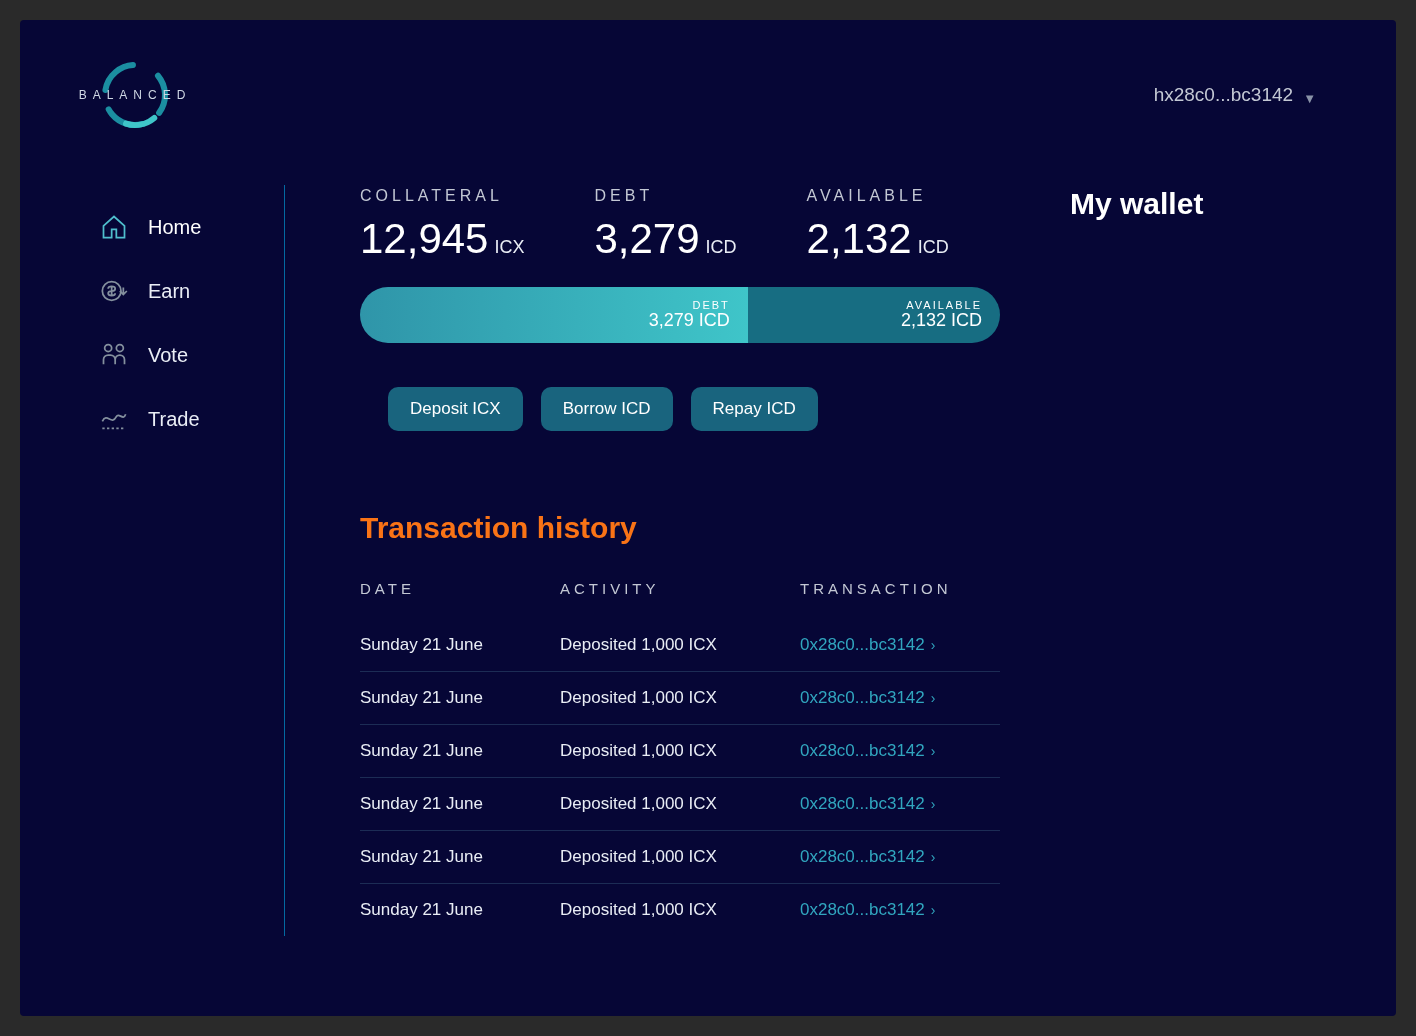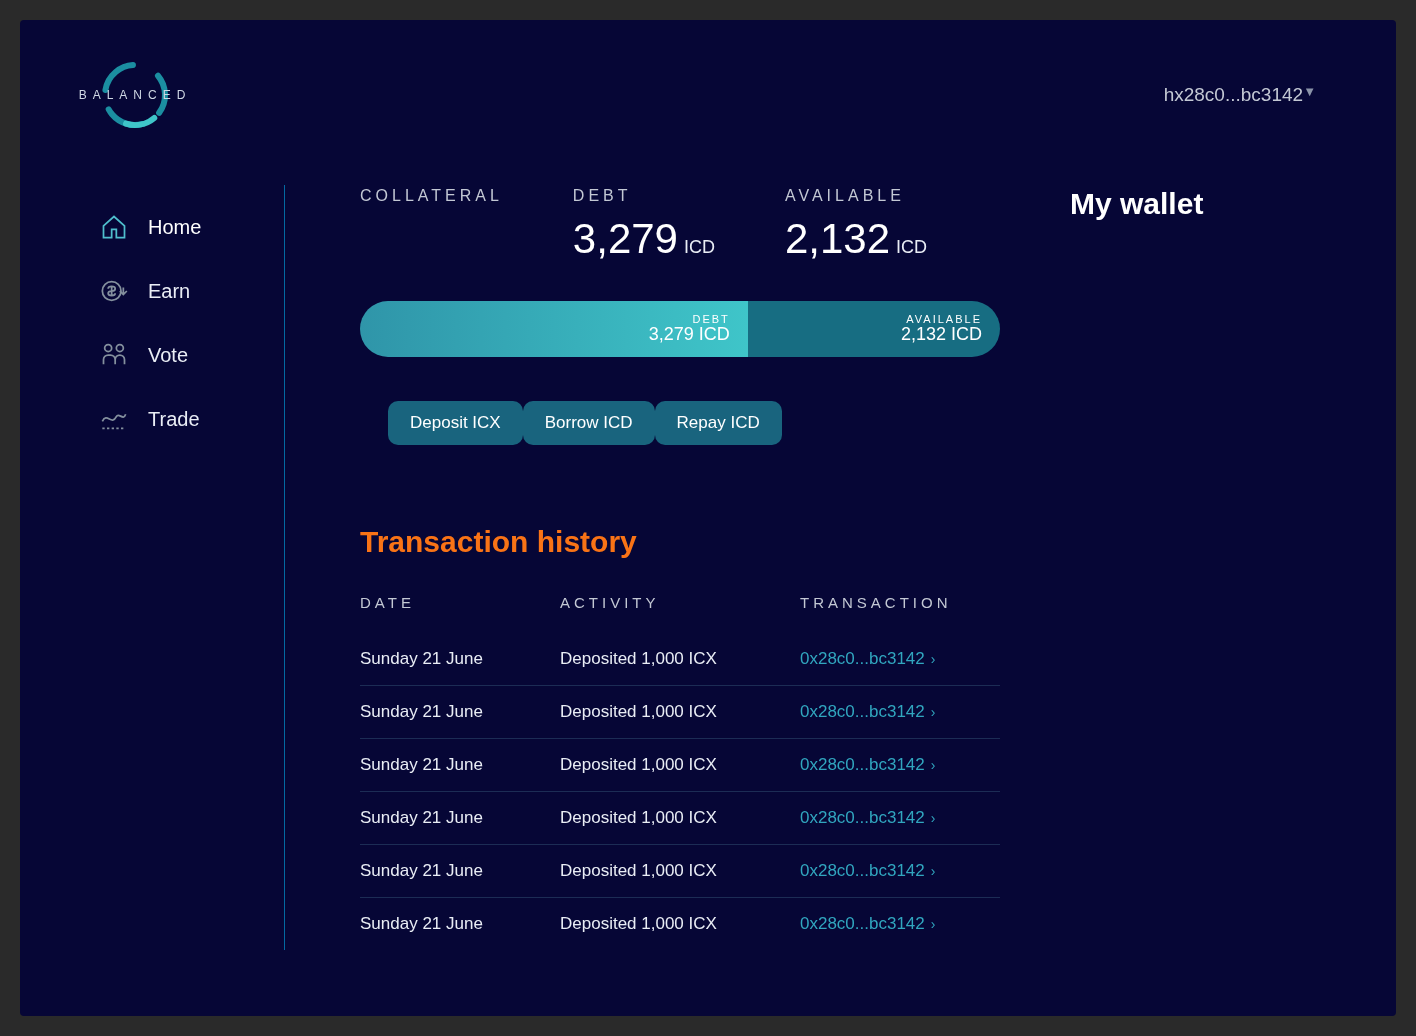--- a/index.html
+++ b/index.html
@@ -40,21 +40,22 @@
     letter-spacing: 6px;
     color: #cfd7e4;
     font-weight: 400;
     position: absolute;
     left: 50%;
     top: 50%;
     transform: translate(-50%, -50%);
   }
   .wallet-addr {
     display: flex;
-    align-items: flex-start;
+    align-items: flex-end;
+    gap: 10px;
     color: #c3c8d4;
     font-size: 19px;
     cursor: pointer;
   }
   .wallet-addr .caret {
     font-size: 13px;
     color: #8a93a8;
   }
   
   .layout {
@@ -93,21 +94,21 @@
     padding-top: 2px;
     display: flex;
     gap: 70px;
   }
   .center { flex: 1; max-width: 640px; }
   .right { width: 240px; }
   
   .stats {
     display: flex;
     gap: 70px;
-    margin-bottom: 38px;
+    margin-bottom: 24px;
   }
   .stat-block {}
   .stat-label {
     font-size: 16px;
     letter-spacing: 4px;
     color: #c3c8d4;
     margin-bottom: 10px;
   }
   .stat-value {
     font-size: 42px;
@@ -144,21 +145,21 @@
     display: flex;
     flex-direction: column;
     align-items: flex-end;
     justify-content: center;
     padding-right: 18px;
     color: #fff;
   }
   .bar .bar-label { font-size: 11px; letter-spacing: 2px; line-height: 1.1;}
   .bar .bar-val { font-size: 18px; line-height: 1.1;}
   
-  .btn-row { display: flex; margin-bottom: 80px; padding-left: 28px;}
+  .btn-row { display: flex; gap: 18px; margin-bottom: 80px; padding-left: 28px;}
   .btn {
     background: #19647e;
     color: #fff;
     border: none;
     border-radius: 10px;
     padding: 12px 22px;
     font-size: 17px;
     cursor: pointer;
   }
   
@@ -263,20 +264,23 @@
         <span>Trade</span>
       </div>
     </nav>
 
     <div class="main">
       <div class="center">
 
         <div class="stats">
           <div class="stat-block">
             <div class="stat-label">COLLATERAL</div>
+            <div>
+              <span class="stat-value">12,945</span><span class="stat-unit">ICX</span>
+            </div>
           </div>
           <div class="stat-block">
             <div class="stat-label">DEBT</div>
             <div>
               <span class="stat-value">3,279</span><span class="stat-unit">ICD</span>
             </div>
           </div>
           <div class="stat-block">
             <div class="stat-label">AVAILABLE</div>
             <div>

